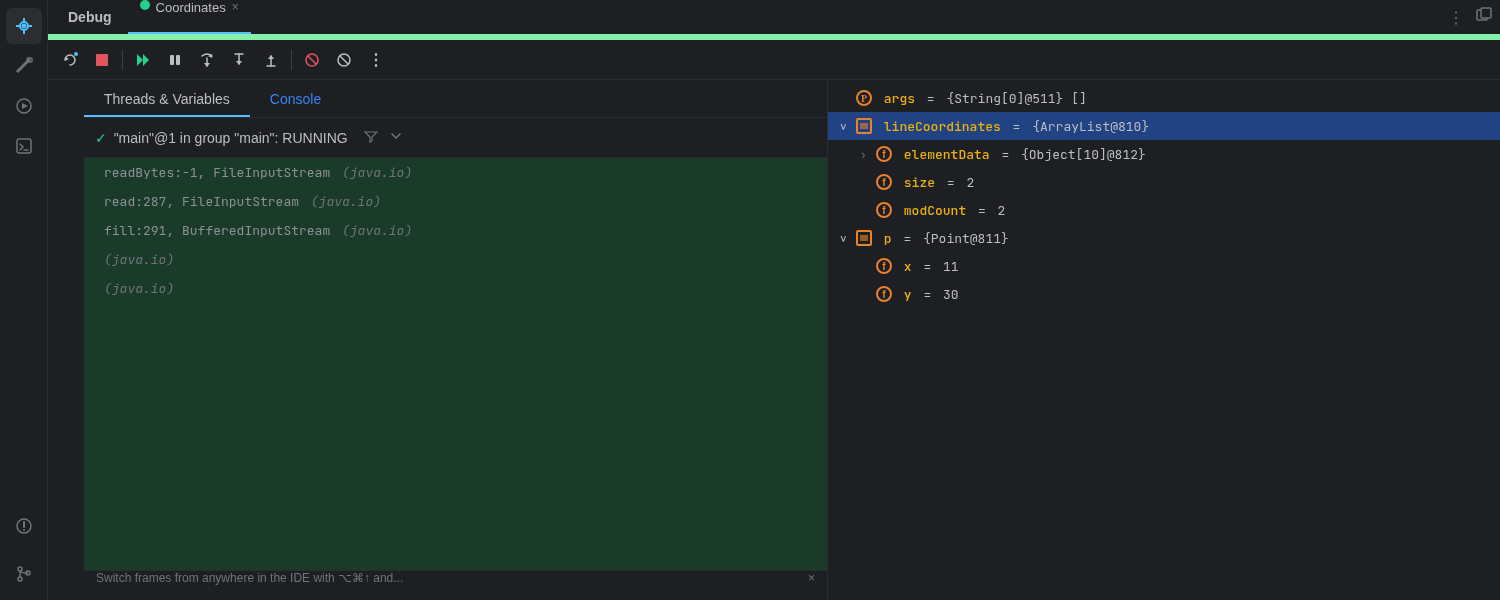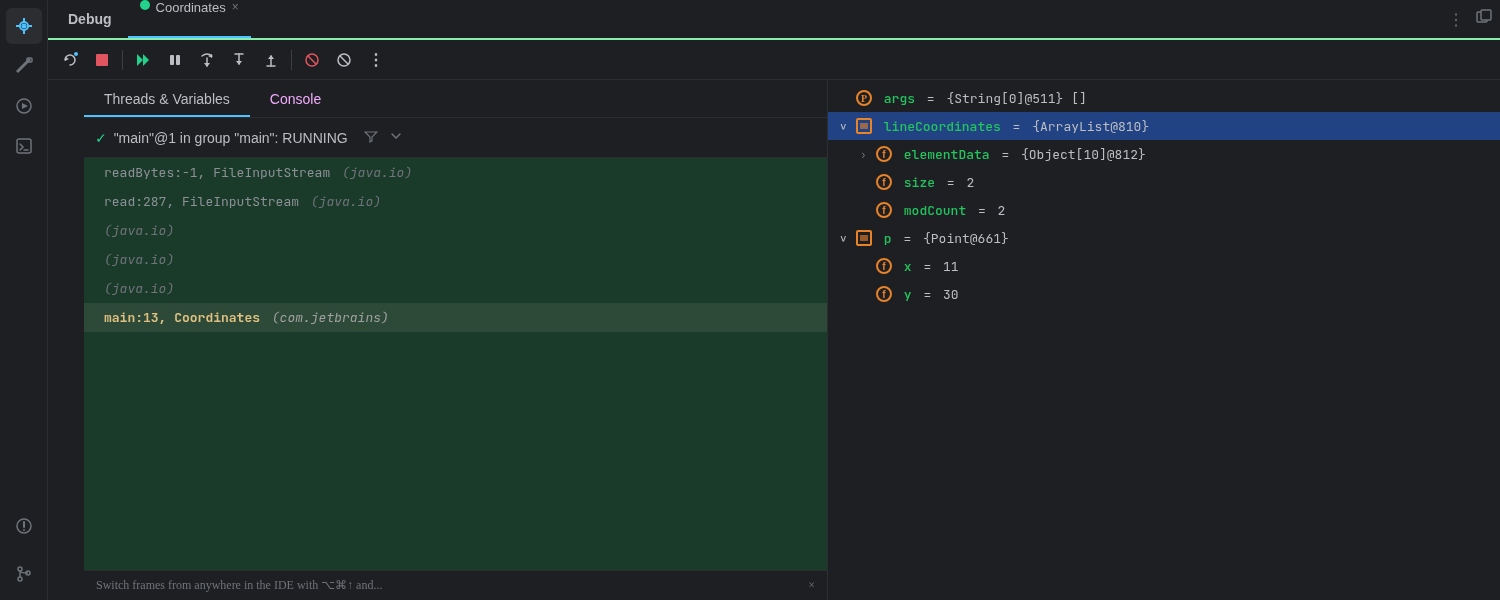--- a/index.html
+++ b/index.html
@@ -52,21 +52,21 @@
       flex-direction: column;
       background: #1e1f22;
     }
 
     
     .tab-bar {
       display: flex;
       align-items: center;
       background: #1e1f22;
       height: 40px;
-      border-bottom: 2px solid #86efac;
+      border-bottom: 6px solid #86efac;
       padding: 0 8px;
       gap: 4px;
       flex-shrink: 0;
     }
 
     .tab-debug {
       font-size: 14px;
       font-weight: 600;
       color: #bcbec4;
       padding: 0 12px;
@@ -188,21 +188,21 @@
       flex-shrink: 0;
     }
 
     .sub-tab {
       padding: 0 20px;
       height: 100%;
       display: flex;
       align-items: center;
       font-family: sans-serif;
       font-size: 14px;
-      color: #f0abfc;
+      color: #3b82f6;
       cursor: pointer;
       position: relative;
     }
 
     .sub-tab.active {
       color: #bcbec4;
     }
 
     .sub-tab.active::after {
       content: '';
@@ -271,23 +271,23 @@
 
     .stack-frame-italic {
       font-style: italic;
       color: #6f737a;
     }
 
     
     .bottom-status {
       height: 30px;
       display: flex;
-      align-items: center;
+      align-items: flex-start;
       padding: 0 12px;
-      font-family: Liberation Serif, serif;
+      font-family: Liberation Sans, sans-serif;
       font-size: 12px;
       color: #6f737a;
       border-top: 1px solid #2b2d30;
       flex-shrink: 0;
     }
 
     .bottom-status-close {
       margin-left: auto;
       cursor: pointer;
     }
@@ -404,21 +404,21 @@
       justify-content: center;
       font-size: 9px;
       font-weight: bold;
       color: #e8832a;
       flex-shrink: 0;
       font-family: serif;
       position: relative;
     }
 
     .var-name {
-      color: #22c55e;
+      color: #eab308;
       font-weight: 500;
     }
 
     .var-equals {
       color: #bcbec4;
     }
 
     .var-value {
       color: #bcbec4;
     }
@@ -602,31 +602,28 @@
       <div class="stack-frames">
         <div class="stack-frame">
           <span class="stack-frame-name">readBytes:-1, FileInputStream&nbsp;</span>
           <span class="stack-frame-italic">(java.io)</span>
         </div>
         <div class="stack-frame">
           <span class="stack-frame-name">read:287, FileInputStream&nbsp;</span>
           <span class="stack-frame-italic">(java.io)</span>
         </div>
         <div class="stack-frame">
+          <span class="stack-frame-name">fill:291, BufferedInputStream&nbsp;</span>
           <span class="stack-frame-italic">(java.io)</span>
         </div>
         <div class="stack-frame">
           <span class="stack-frame-italic">(java.io)</span>
         </div>
         <div class="stack-frame">
           <span class="stack-frame-italic">(java.io)</span>
-        </div>
-        <div class="stack-frame selected">
-          <span style="color:#e0c080; font-weight:600;">main:13, Coordinates&nbsp;</span>
-          <span style="color:#a0a0a0; font-style:italic;">(com.jetbrains)</span>
         </div>
       </div>
 
       <div class="bottom-status">
         <span>Switch frames from anywhere in the IDE with ⌥⌘↑ and...</span>
         <span class="bottom-status-close">×</span>
       </div>
     </div>
 
     <div class="variables-pane">
@@ -684,21 +681,21 @@
           <span class="var-chevron" style="color:#bcbec4;">∨</span>
           <span class="var-icon-list">
             <svg width="10" height="10" viewBox="0 0 10 10">
               <line x1="1" y1="3" x2="9" y2="3" stroke="#e8832a" stroke-width="1.2"></line>
               <line x1="1" y1="5" x2="9" y2="5" stroke="#e8832a" stroke-width="1.2"></line>
               <line x1="1" y1="7" x2="9" y2="7" stroke="#e8832a" stroke-width="1.2"></line>
             </svg>
           </span>
           <span class="var-name">&nbsp;p</span>
           <span class="var-equals">&nbsp;=&nbsp;</span>
-          <span class="var-value">{Point@661}</span>
+          <span class="var-value">{Point@811}</span>
         </div>
 
         <div class="var-row var-indent-1">
           <span class="var-chevron">&nbsp;</span>
           <span class="var-icon-f">f</span>
           <span class="var-name">&nbsp;x</span>
           <span class="var-equals">&nbsp;=&nbsp;</span>
           <span class="var-value">11</span>
         </div>
 

